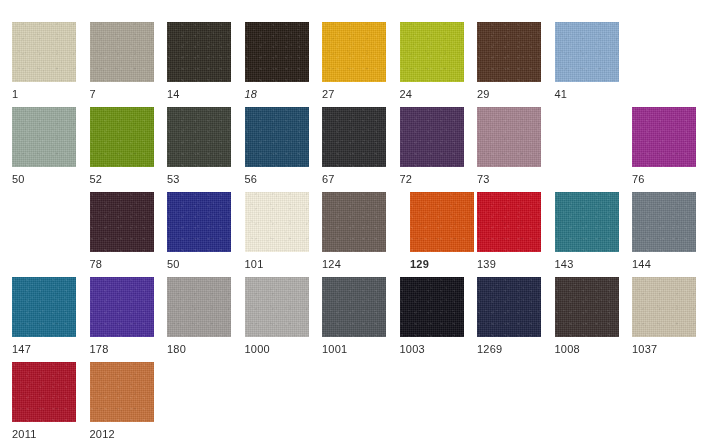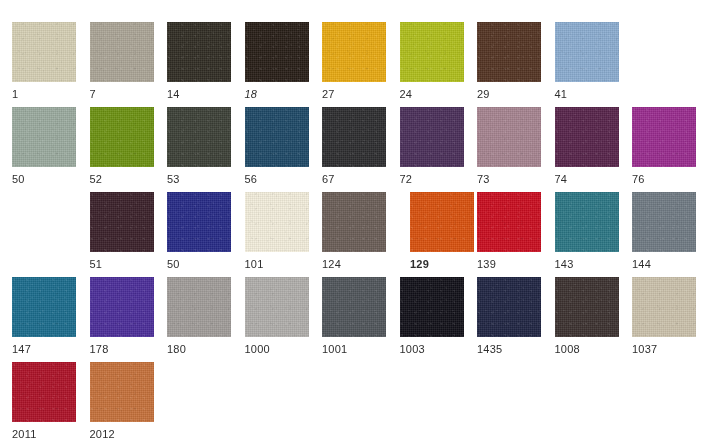--- a/index.html
+++ b/index.html
@@ -124,31 +124,27 @@
       <span class="swatch-label" style="color: rgb(46, 46, 46);">67</span>
     </div>
     <div class="swatch-cell" style="left: 399.5px; top: 107px;">
       <div class="swatch-chip" style="background-color: rgb(74, 46, 89); width: 64px; height: 60px;"></div>
       <span class="swatch-label" style="color: rgb(46, 46, 46);">72</span>
     </div>
     <div class="swatch-cell" style="left: 477px; top: 107px;">
       <div class="swatch-chip" style="background-color: rgb(165, 131, 143); width: 64px; height: 60px;"></div>
       <span class="swatch-label" style="color: rgb(46, 46, 46);">73</span>
     </div>
-    <div class="swatch-cell" style="left: 554.5px; top: 107px;">
-      <div class="swatch-chip" style="background-color: rgb(86, 35, 74); width: 64px; height: 60px;"></div>
-      <span class="swatch-label" style="color: rgb(46, 46, 46);">74</span>
-    </div>
     <div class="swatch-cell" style="left: 632px; top: 107px;">
       <div class="swatch-chip" style="background-color: rgb(153, 43, 142); width: 64px; height: 60px;"></div>
       <span class="swatch-label" style="color: rgb(46, 46, 46);">76</span>
     </div>
     <div class="swatch-cell" style="left: 89.5px; top: 192px;">
       <div class="swatch-chip" style="background-color: rgb(58, 32, 41); width: 64px; height: 60px;"></div>
-      <span class="swatch-label" style="color: rgb(46, 46, 46);">51</span>
+      <span class="swatch-label" style="color: rgb(46, 46, 46);">78</span>
     </div>
     <div class="swatch-cell" style="left: 167px; top: 192px;">
       <div class="swatch-chip" style="background-color: rgb(38, 42, 134); width: 64px; height: 60px;"></div>
       <span class="swatch-label" style="color: rgb(46, 46, 46);">50</span>
     </div>
     <div class="swatch-cell" style="left: 244.5px; top: 192px;">
       <div class="swatch-chip" style="background-color: rgb(242, 237, 219); width: 64px; height: 60px;"></div>
       <span class="swatch-label" style="color: rgb(46, 46, 46);">101</span>
     </div>
     <div class="swatch-cell" style="left: 322px; top: 192px;">
@@ -190,21 +186,21 @@
     <div class="swatch-cell" style="left: 322px; top: 277px;">
       <div class="swatch-chip" style="background-color: rgb(79, 84, 90); width: 64px; height: 60px;"></div>
       <span class="swatch-label" style="color: rgb(46, 46, 46);">1001</span>
     </div>
     <div class="swatch-cell" style="left: 399.5px; top: 277px;">
       <div class="swatch-chip" style="background-color: rgb(17, 16, 24); width: 64px; height: 60px;"></div>
       <span class="swatch-label" style="color: rgb(46, 46, 46);">1003</span>
     </div>
     <div class="swatch-cell" style="left: 477px; top: 277px;">
       <div class="swatch-chip" style="background-color: rgb(31, 36, 66); width: 64px; height: 60px;"></div>
-      <span class="swatch-label" style="color: rgb(46, 46, 46);">1435</span>
+      <span class="swatch-label" style="color: rgb(46, 46, 46);">1269</span>
     </div>
     <div class="swatch-cell" style="left: 554.5px; top: 277px;">
       <div class="swatch-chip" style="background-color: rgb(59, 49, 47); width: 64px; height: 60px;"></div>
       <span class="swatch-label" style="color: rgb(46, 46, 46);">1008</span>
     </div>
     <div class="swatch-cell" style="left: 632px; top: 277px;">
       <div class="swatch-chip" style="background-color: rgb(203, 193, 171); width: 64px; height: 60px;"></div>
       <span class="swatch-label" style="color: rgb(46, 46, 46);">1037</span>
     </div>
     <div class="swatch-cell" style="left: 12px; top: 362px;">

